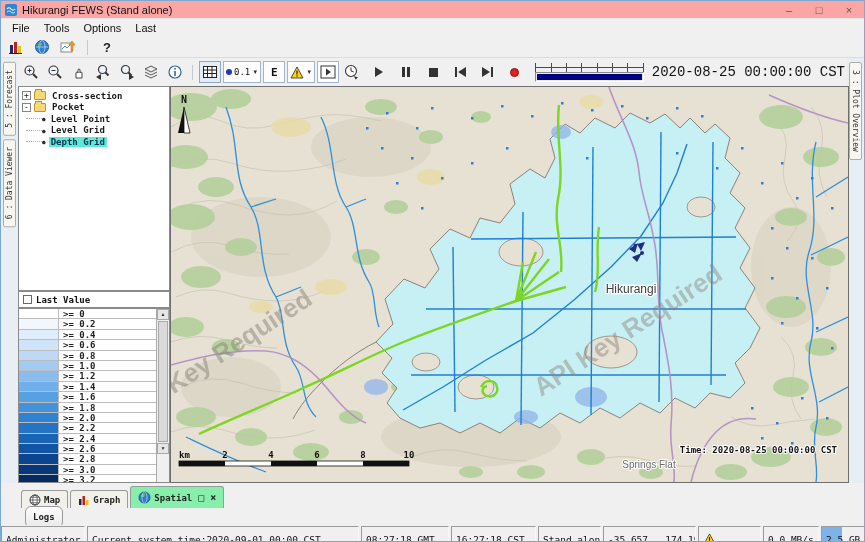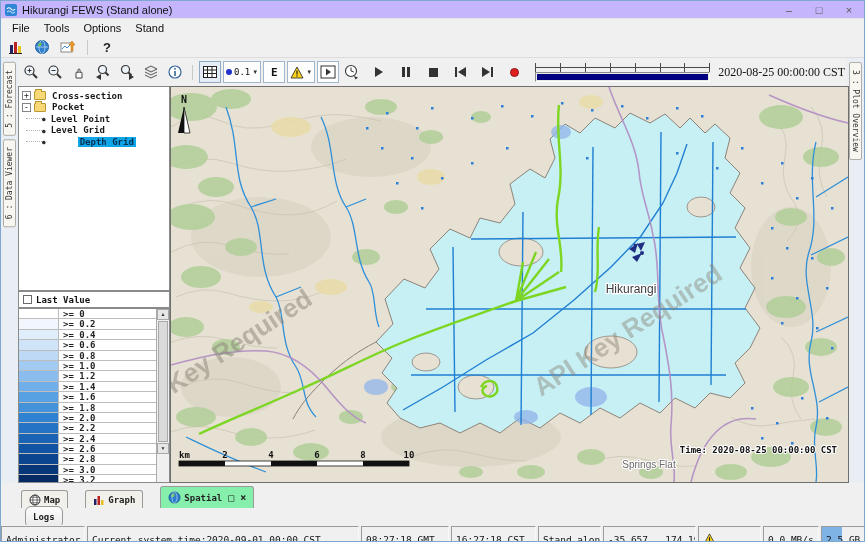--- a/index.html
+++ b/index.html
@@ -1,21 +1,21 @@
 <!DOCTYPE html>
 <html><head>
 <meta charset="utf-8">
 <style>
   * { margin:0; padding:0; box-sizing:border-box; }
   html,body { background:#cfd8e2; }
   body { font-family:"Liberation Sans", sans-serif; }
   .window { position:relative; width:865px; height:542px; background:#f0f0f0; border:1px solid #7fa8d0; overflow:hidden; }
 
   
-  .titlebar { position:absolute; top:0; left:0; width:100%; height:18px; background:#c4b5fd; display:flex; align-items:center; padding-left:4px; border-bottom:1px solid #e6e6e6; }
+  .titlebar { position:absolute; top:0; left:0; width:100%; height:18px; background:#fca5a5; display:flex; align-items:center; padding-left:4px; border-bottom:1px solid #e6e6e6; }
   .app-icon { width:12px; height:12px; margin-right:5px; }
   .title-text { font-size:11px; color:#111; }
   .win-controls { margin-left:auto; display:flex; height:100%; }
   .win-btn { width:30px; display:flex; align-items:center; justify-content:center; font-size:11px; color:#555; cursor:default; }
 
   
   .menubar { position:absolute; top:18px; left:0; width:100%; height:18px; background:#f0f0f0; display:flex; align-items:center; padding-left:4px; }
   .menu-item { font-size:11px; color:#111; padding:2px 7px;text-align:right; }
 
   
@@ -39,60 +39,60 @@
   .stop-sq { width:9px; height:9px; background:#333; }
   .bar-v { width:2px; height:10px; background:#333; }
   .rec-dot { width:9px; height:9px; border-radius:50%; background:#e02020; border:1px solid #901010; }
   .playbtn { width:22px; height:22px; display:flex; align-items:center; justify-content:center; gap:1px; background:transparent; border:none; margin-left:3px; }
   .timeline { flex:1; height:24px; margin:0 6px 0 8px; display:flex; flex-direction:column; justify-content:center; }
   .ticks { position:relative; height:9px; display:flex; justify-content:space-between; }
   .ticks::before { content:""; position:absolute; left:0; right:0; top:4px; border-top:1px solid #4a4a4a; }
   .tick { width:1px; height:9px; background:#4a4a4a; }
   .groove { height:10px; border:1px solid; border-color:#8a8a8a #ffffff #ffffff #8a8a8a; background:#e8e8e8; padding:1px; }
   .navy-bar { width:100%; height:100%; background:#000080; }
-  .tb-date { font-family:Liberation Serif, serif; font-size:12px; color:#111; white-space:nowrap; padding-right:2px; }
+  .tb-date { font-family:Liberation Mono, monospace; font-size:14px; color:#111; white-space:nowrap; padding-right:2px; }
 
   
   .left-strip { position:absolute; left:0; top:57px; width:17px; height:425px; background:#e9eef5; display:flex; flex-direction:column; gap:3px; padding-top:4px; align-items:center; }
   .right-strip { position:absolute; right:0; top:57px; width:17px; height:425px; background:#e9eef5; display:flex; flex-direction:column; padding-top:4px; align-items:center; }
   .vtab { writing-mode:vertical-rl; font-family:"DejaVu Sans Mono", monospace; font-size:8px; color:#333; background:#f7f6f1; border:1px solid #aeada6; border-radius:2px; padding:7px 1px; white-space:nowrap; }
   .vtab.flip { transform:rotate(180deg); }
 
   
   .left-panel { position:absolute; left:17px; top:85px; width:152px; height:397px; }
   .tree-panel { position:absolute; top:0; left:0; width:152px; height:205px; background:#fff; border:1px solid #8a8a8a; overflow:hidden; padding:3px 0 0 3px; }
   .tree-row { display:flex; align-items:center; height:11.5px; font-family:"DejaVu Sans Mono", monospace; font-size:9px; font-weight:bold; color:#1a1a1a; white-space:nowrap; }
   .expander { width:9px; height:9px; border:1px solid #848484; background:#fff; font-size:8px; line-height:7px; text-align:center; margin-right:3px; flex:none; font-weight:normal; }
   .folder-icon { width:12px; height:9px; background:#f6d877; border:1px solid #bb9733; border-radius:1px; margin-right:4px; position:relative; flex:none; }
   .folder-icon::before { content:""; position:absolute; top:-3px; left:0; width:5px; height:2px; background:#f6d877; border:1px solid #bb9733; border-bottom:none; }
   .tree-connector { width:16px; flex:none; border-bottom:1px dotted #b5b5b5; height:1px; margin-left:4px; }
   .bullet { font-size:6px; color:#2a2a2a; margin:0 3px 0 0; flex:none; }
   .tree-label { padding:0 2px; }
-  .tree-label.selected { background:#0ea5e9; color:#07304f;margin-left:29px; }
+  .tree-label.selected { background:#5eead4; color:#07304f; }
 
   
   .legend-header { position:absolute; top:205px; left:0; width:152px; height:17px; background:#fff; border:1px solid #8a8a8a; display:flex; align-items:center; padding-left:4px; gap:4px; font-family:"DejaVu Sans Mono", monospace; font-size:9px; font-weight:bold; color:#111; }
   .checkbox { width:9px; height:9px; border:1px solid #6a6a6a; background:#fff; flex:none; }
   .legend-body { position:absolute; top:222px; left:0; width:152px; height:175px; background:#fff; border:1px solid #8a8a8a; display:flex; }
   .legend-rows { flex:1; overflow:hidden; }
   .legend-row { display:flex; height:10.4px; border-bottom:1px solid #bcbcbc; }
   .swatch { width:40px; border-right:1px solid #bcbcbc; flex:none; }
   .legend-label { font-family:"DejaVu Sans Mono", monospace; font-size:9px; font-weight:bold; color:#222; padding-left:4px; line-height:10px; }
   .legend-scroll { width:13px; background:#f0f0f0; border-left:1px solid #aaa; display:flex; flex-direction:column; }
   .scroll-btn { height:11px; background:#e6e6e6; border:1px solid #a8a8a8; font-size:5px; text-align:center; line-height:9px; color:#333; flex:none; }
   .scroll-thumb { margin:1px; background:#dadada; border:1px solid #a8a8a8; height:70%; }
 
   
   .map-panel { position:absolute; left:169px; top:85px; width:679px; height:397px; border:1px solid #6f6f6f; background:#e6e1d3; }
   .map-panel svg { display:block; }
   text.maplab { font-family:"Liberation Sans", sans-serif; }
   text.monolab { font-family:"DejaVu Sans Mono", monospace; }
 
   
-  .bottom-tabs { position:absolute; left:17px; top:484px; width:700px; height:23px; display:flex; align-items:flex-end; gap:17px; padding-left:3px; }
+  .bottom-tabs { position:absolute; left:17px; top:484px; width:700px; height:23px; display:flex; align-items:flex-end; gap:2px; padding-left:3px; }
   .btab { display:flex; align-items:center; gap:3px; height:18px; padding:0 7px; border:1px solid #9a9a9a; border-bottom:none; border-radius:3px 3px 0 0; background:#f1f0ea; font-family:"DejaVu Sans Mono", monospace; font-size:9px; font-weight:bold; color:#222; }
   .btab.active { height:22px; background:#86efac; }
   .tab-ctl { font-size:10px; font-weight:bold; color:#222; margin-left:3px; }
   .logs-row { position:absolute; left:17px; top:507px; width:300px; height:17px; display:flex; align-items:center; }
   .logs-btn { margin-left:7px; padding:5px 7px; font-family:"DejaVu Sans Mono", monospace; font-size:9px; font-weight:bold; color:#222; background:linear-gradient(#fdfdfd,#e9e9e9); border:1px solid #9a9a9a; border-radius:6px; }
 
   
   .statusbar { position:absolute; left:0; top:524px; width:865px; height:18px; background:#f0f0f0; display:flex; gap:2px; padding:1px 0; }
   .scell { border:1px solid; border-color:#9b9b9b #f8f8f8 #f8f8f8 #9b9b9b; font-family:"DejaVu Sans Mono", monospace; font-size:9.5px; color:#111; display:flex; align-items:center; padding:12px 4px; white-space:nowrap; overflow:hidden; position:relative; }
   .memfill { position:absolute; left:0; top:0; bottom:0; width:46%; background:#7fb2e5; }
@@ -114,21 +114,21 @@
       <span class="win-btn">–</span>
       <span class="win-btn">□</span>
       <span class="win-btn">×</span>
     </div>
   </div>
 
   <div class="menubar">
     <span class="menu-item">File</span>
     <span class="menu-item">Tools</span>
     <span class="menu-item">Options</span>
-    <span class="menu-item">Stand</span>
+    <span class="menu-item">Last</span>
   </div>
 
   <div class="toolbar1">
     <button class="t1btn">
       <svg width="16" height="16" viewBox="0 0 16 16">
           <rect x="2" y="6" width="3" height="8" fill="#222266"></rect>
           <rect x="6" y="3" width="3" height="11" fill="#bb2222"></rect>
           <rect x="10" y="7" width="3" height="7" fill="#e8c020"></rect>
           <rect x="1" y="14" width="13" height="1" fill="#222"></rect>
         </svg>

